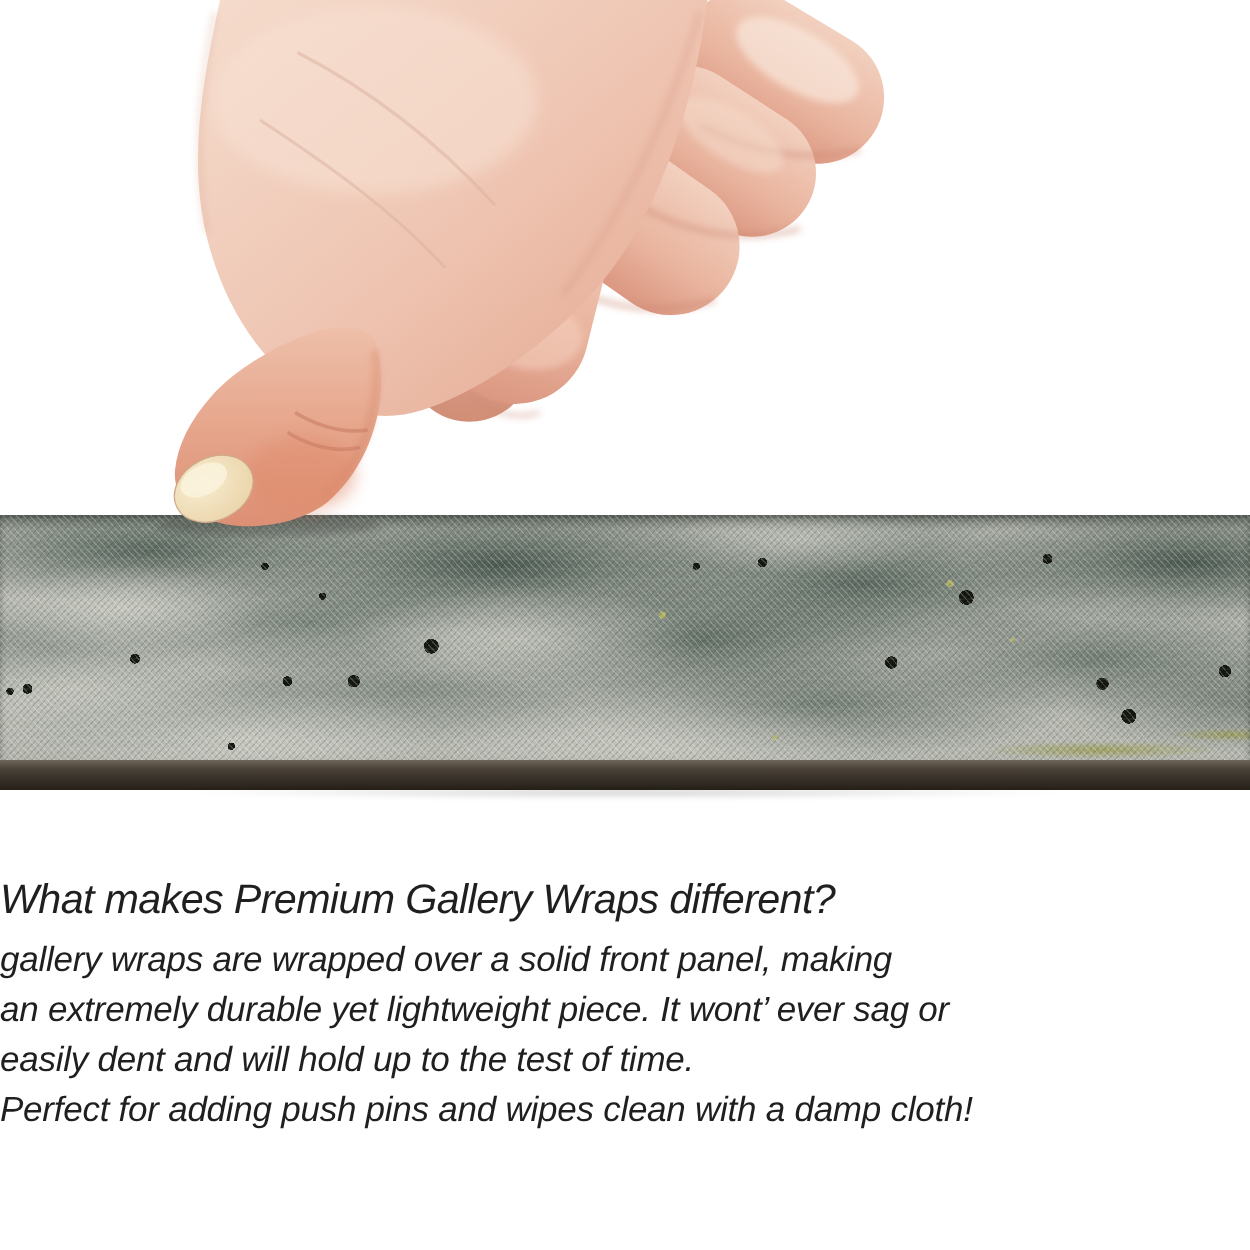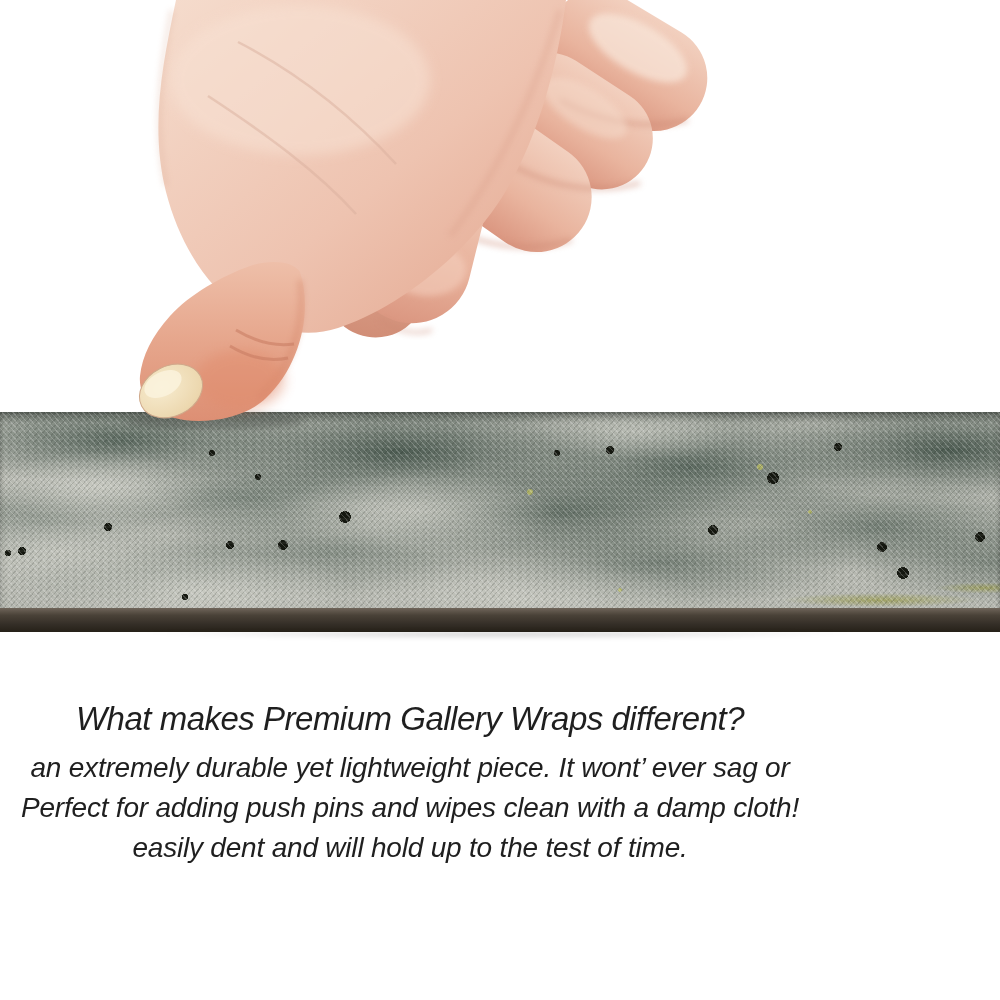--- a/index.html
+++ b/index.html
@@ -85,21 +85,21 @@
     background:radial-gradient(50% 100% at 50% 0%,rgba(0,0,0,.22),transparent 75%);
     filter:blur(2px);
   }
 
   
   .hand{position:absolute;left:0;top:0;z-index:3;}
 
   
   .copy{
     position:absolute;left:0;top:700px;width:820px;z-index:2;
-    text-align:center;color:var(--text);font-style:italic;
+    color:var(--text);font-style:italic;
   }
   .copy h1{
     margin:0 0 10px;font-size:33px;font-weight:400;letter-spacing:-.5px;
   }
   .copy p{
     margin:0;font-size:28px;line-height:40px;font-weight:400;letter-spacing:-.2px;
   }
 </style>
 </head>
 <body>
@@ -179,18 +179,19 @@
       <ellipse cx="240" cy="380" rx="45" ry="30" fill="#e08a6a" opacity=".45" filter="url(#soft)"></ellipse>
       <path d="M236,330 Q266,348 294,344" stroke="#c67a60" stroke-width="3" fill="none" opacity=".55"></path>
       <path d="M230,346 Q260,364 288,358" stroke="#c67a60" stroke-width="3" fill="none" opacity=".55"></path>
       <ellipse cx="171" cy="391" rx="33" ry="25" fill="url(#gNail)" stroke="#cfa98b" stroke-width="1" transform="rotate(-27 171 391)"></ellipse>
       <ellipse cx="163" cy="384" rx="20" ry="12" fill="#fbf4de" opacity=".8" transform="rotate(-27 163 384)"></ellipse>
     </g>
   </svg>
 
   <main class="copy">
     <h1>What makes Premium Gallery Wraps different?</h1>
+    <p>gallery wraps are wrapped over a solid front panel, making</p>
     <p>an extremely durable yet lightweight piece. It wont’ ever sag or</p>
+    <p>easily dent and will hold up to the test of time.</p>
     <p>Perfect for adding push pins and wipes clean with a damp cloth!</p>
-    <p>easily dent and will hold up to the test of time.</p>
   </main>
 
 </div>
 
 </body></html>

